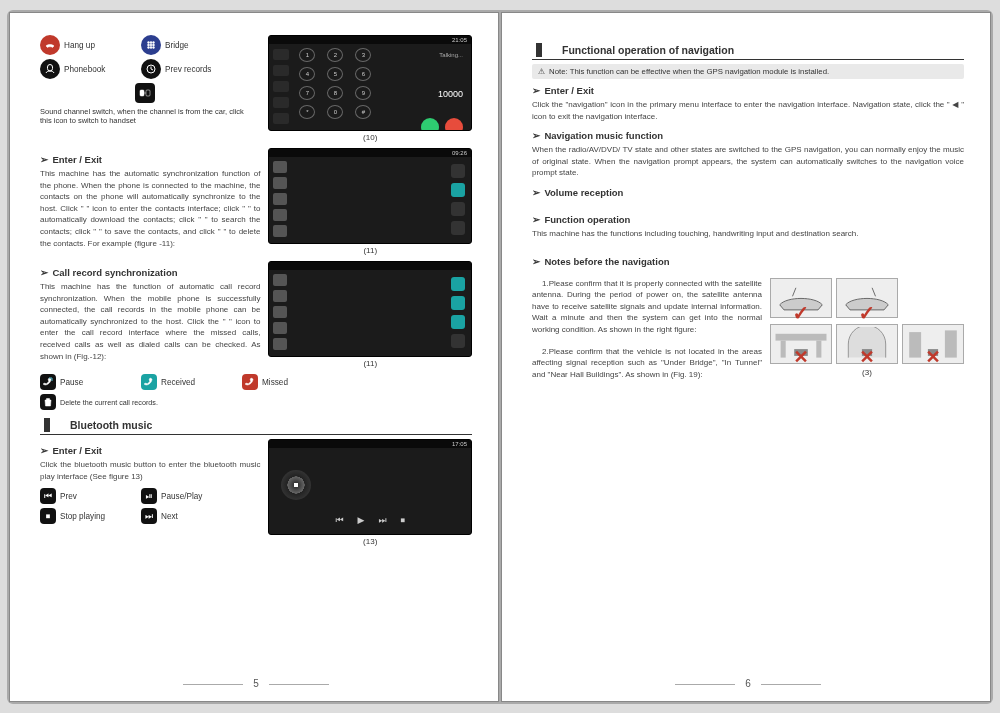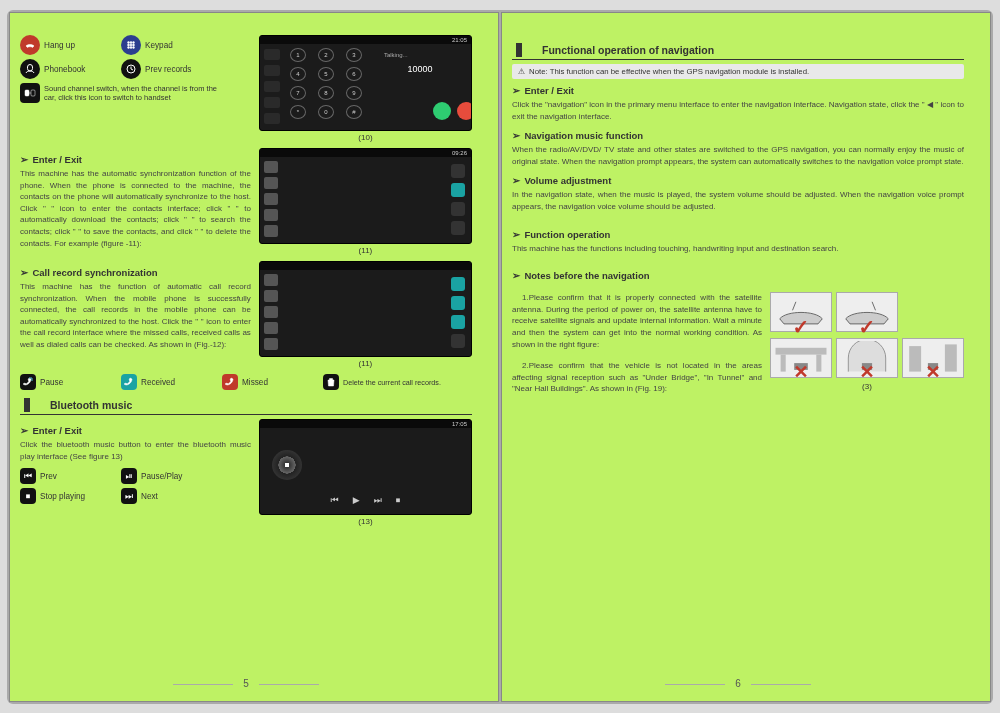--- a/index.html
+++ b/index.html
@@ -14,23 +14,23 @@
   .spread {
     display: flex;
     gap: 2px;
     background: #aaa;
     padding: 2px;
     border-radius: 6px;
   }
   .page {
     width: 490px;
     height: 690px;
-    background: #bef264;
+    background: #ffffff;
     border: 1px solid #888;
-    padding: 22px 26px 12px 10px;
+    padding: 22px 26px 12px 30px;
     position: relative;
     display: flex;
     flex-direction: column;
     font-size: 8.2px;
     color: #333;
   }
   .page-inner { flex: 1; overflow: hidden; }
   .page-footer {
     text-align: center;
     font-size: 10px;
@@ -54,21 +54,21 @@
   .bar { display:inline-block; width:6px; height:14px; background:#333; }
   .sub {
     font-size: 9.5px; font-weight: bold; margin: 6px 0 3px 0;
     display:flex; align-items:center; gap:4px;
   }
   .arrow { font-size:10px; }
   .body-text { font-size:8px; line-height:1.45; text-align: justify; color:#444; }
   
   .icon-row { display:flex; flex-wrap:wrap; gap:4px 6px; margin-bottom:4px; }
   .icon-item { display:flex; align-items:center; gap:4px; width:95px; }
-  .icon-item.full { width: 210px; }
+  .icon-item.full { width: 210px; flex-direction: column; }
   .ico {
     width:20px; height:20px; background:#111; border-radius:4px;
     display:inline-flex; align-items:center; justify-content:center; color:#fff;
     font-size:11px; flex-shrink:0;
   }
   .ico.circle { border-radius:50%; }
   .ico.small { width:16px; height:16px; font-size:9px; }
   .ico svg { width:12px; height:12px; stroke:#fff; fill:#fff; }
   .ico.teal { background:#1aa3a3; }
   .ico.red { background:#c0392b; }
@@ -79,21 +79,21 @@
   .shot {
     width:100%; height:96px; background:#1b1b1b; border:1px solid #000;
     border-radius:3px; position:relative; overflow:hidden;
   }
   .cap { font-size:8px; text-align:center; margin-top:2px; }
   .status-strip { height:8px; background:#0a0a0a; font-size:6px; color:#ccc; text-align:right; padding:1px 4px 0 0; }
   .dial-left { position:absolute; left:4px; top:10px; bottom:4px; width:20px; display:flex; flex-direction:column; justify-content:space-around; }
   .dial-left .li { width:16px; height:11px; background:#2a2a2a; border-radius:2px; }
   .keypad { position:absolute; left:30px; top:12px; display:grid; grid-template-columns:repeat(3,18px); grid-template-rows:repeat(4,15px); gap:4px 10px; }
   .key { width:16px; height:14px; border:1px solid #666; border-radius:50%; color:#ccc; font-size:6px; display:flex; align-items:center; justify-content:center; }
-  .talk-panel { position:absolute; right:4px; top:12px; bottom:6px; left:120px; padding:4px; font-size:6px; color:#aaa; display:flex; flex-direction:row; }
+  .talk-panel { position:absolute; right:4px; top:12px; bottom:6px; left:120px; padding:4px; font-size:6px; color:#aaa; display:flex; flex-direction:column;gap:19px; }
   .btn-green { width:18px; height:18px; border-radius:50%; background:#2ecc71; }
   .btn-red { width:18px; height:18px; border-radius:50%; background:#e74c3c; }
   .talk-bottom { margin-top:auto; display:flex; gap:6px; justify-content:flex-end; align-items:center; }
   .shot-list { position:absolute; left:4px; top:10px; bottom:4px; width:20px; display:flex; flex-direction:column; justify-content:space-around; }
   .shot-list .it { width:14px; height:12px; background:#555; border-radius:2px; }
   .shot-right { position:absolute; right:4px; top:12px; bottom:6px; width:16px; display:flex; flex-direction:column; justify-content:space-around; }
   .shot-right .bt { width:14px; height:14px; background:#333; border-radius:3px; }
   .shot-right .bt.teal { background:#1aa3a3; }
   .player { position:absolute; left:6px; right:6px; bottom:4px; height:20px; display:flex; align-items:center; justify-content:center; gap:14px; color:#ccc; font-size:9px; }
   .disc { width:30px; height:30px; border-radius:50%; background:radial-gradient(circle,#fff 10%,#333 11%,#666 40%,#222 41%,#444 100%); position:absolute; left:12px; top:30px; }
@@ -140,21 +140,21 @@
                       <circle cx="17" cy="7" r="2"></circle>
                       <circle cx="7" cy="12" r="2"></circle>
                       <circle cx="12" cy="12" r="2"></circle>
                       <circle cx="17" cy="12" r="2"></circle>
                       <circle cx="7" cy="17" r="2"></circle>
                       <circle cx="12" cy="17" r="2"></circle>
                       <circle cx="17" cy="17" r="2"></circle>
                     </g>
                   </svg>
               </span>
-              <span>Keypad</span>
+              <span>Bridge</span>
             </div>
             <div class="icon-item">
               <span class="ico circle">
                 <svg viewBox="0 0 24 24">
                     <path d="M12 3a5 5 0 0 1 5 5v3a5 5 0 0 1-10 0V8a5 5 0 0 1 5-5zM4 20c1-3 5-4 8-4s7 1 8 4" fill="none" stroke="#fff" stroke-width="2"></path>
                   </svg>
               </span>
               <span>Phonebook</span>
             </div>
             <div class="icon-item">
@@ -381,23 +381,22 @@
       <div class="body-text">Click the "navigation" icon in the primary menu interface to enter the navigation interface. Navigation state, click the " ◀ " icon to exit the navigation interface.</div>
 
       <div class="sub" style="margin-top:8px;">
           <span class="arrow">➢</span>
           <span>Navigation music function</span>
         </div>
       <div class="body-text">When the radio/AV/DVD/ TV state and other states are switched to the GPS navigation, you can normally enjoy the music of original state. When the navigation prompt appears, the system can automatically switches to the navigation voice prompt state.</div>
 
       <div class="sub" style="margin-top:8px;">
           <span class="arrow">➢</span>
-          <span>Volume adjustment</span>
-        </div>
-      <div class="body-text">In the navigation state, when the music is played, the system volume should be adjusted. When the navigation voice prompt appears, the navigation voice volume should be adjusted.</div>
+          <span>Volume reception</span>
+        </div>
 
       <div class="sub" style="margin-top:16px;">
           <span class="arrow">➢</span>
           <span>Function operation</span>
         </div>
       <div class="body-text">This machine has the functions including touching, handwriting input and destination search.</div>
 
       <div class="sub" style="margin-top:16px;">
           <span class="arrow">➢</span>
           <span>Notes before the navigation</span>

